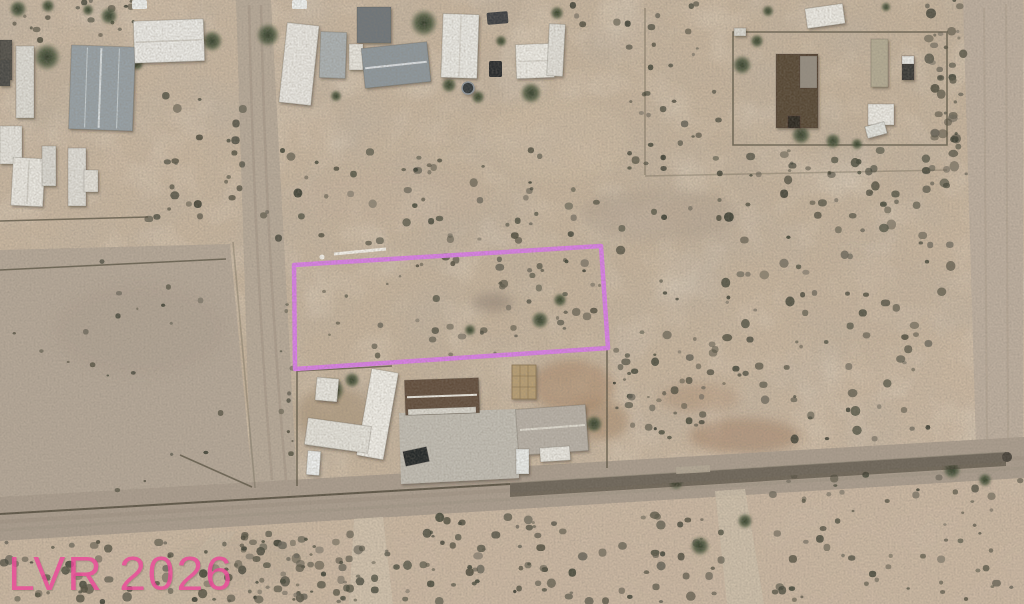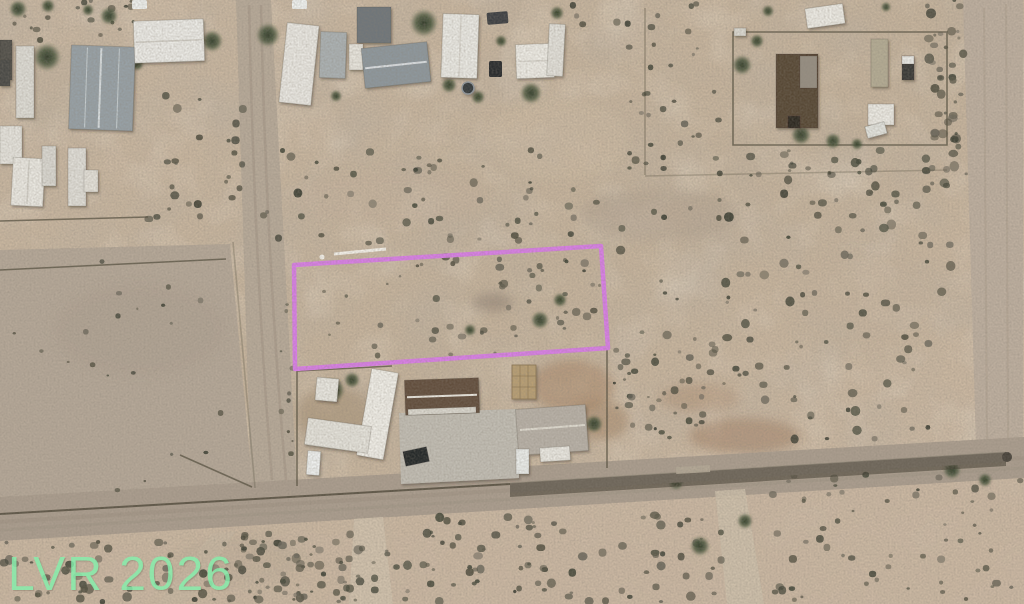--- a/index.html
+++ b/index.html
@@ -931,14 +931,14 @@
   <rect x="676" y="466" width="34" height="7" fill="#b3a795" transform="rotate(-3 693 469)" opacity=".9"></rect>
   <circle cx="1007" cy="457" r="5" fill="#49443c"></circle>
 
   <line x1="334" y1="254" x2="386" y2="249" stroke="#f0ede6" stroke-width="3"></line>
   <circle cx="322" cy="257" r="2.5" fill="#f0ede6"></circle>
   <polygon fill="none" stroke-width="4.5" stroke-linejoin="round" points="294,265 601,246 608,348 295,369" stroke="#d97ee6"></polygon>
 
   <rect width="1024" height="604" filter="url(#grain)" opacity=".5"></rect>
 </svg>
 
-<div class="watermark" style="color: #86efac;">LVR 2026</div>
+<div class="watermark" style="color: #ec4899;">LVR 2026</div>
 </div>
 
 </body></html>

